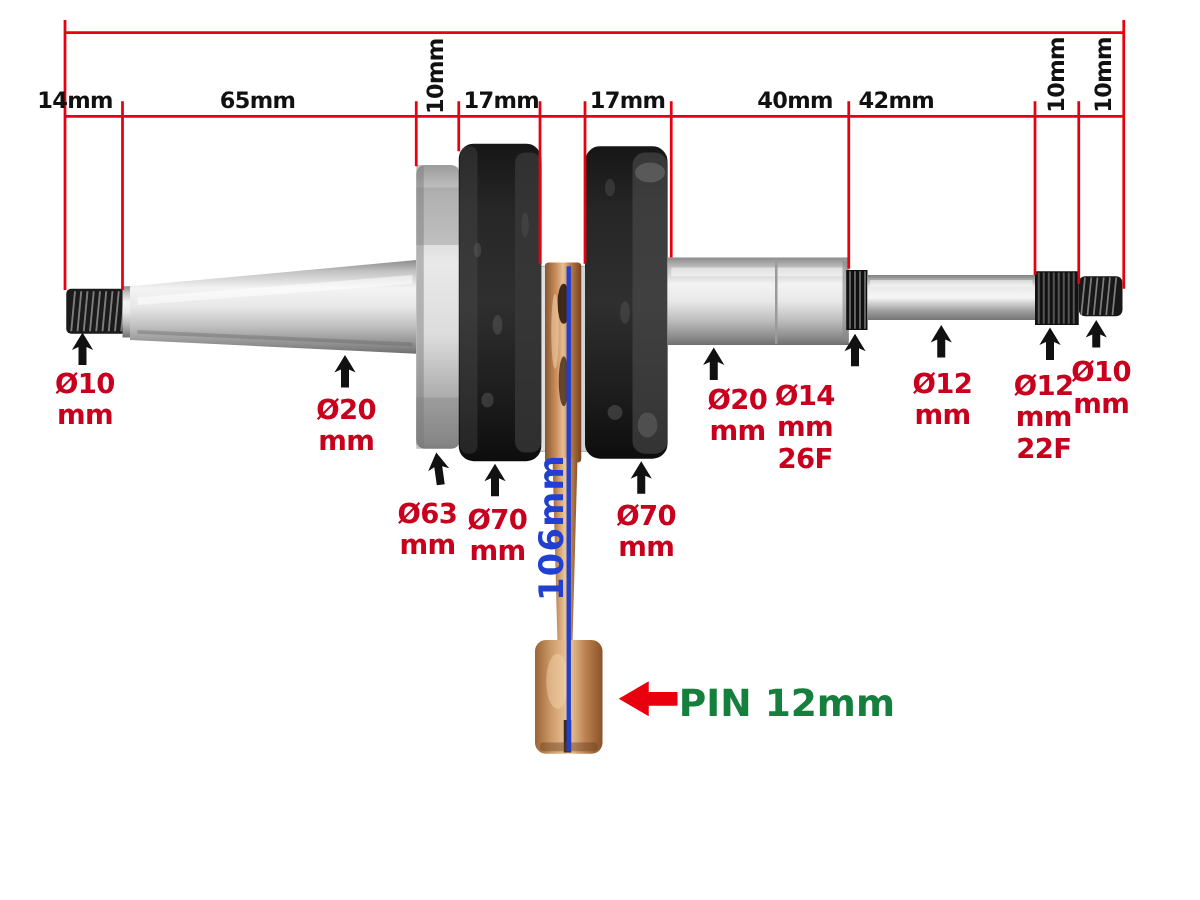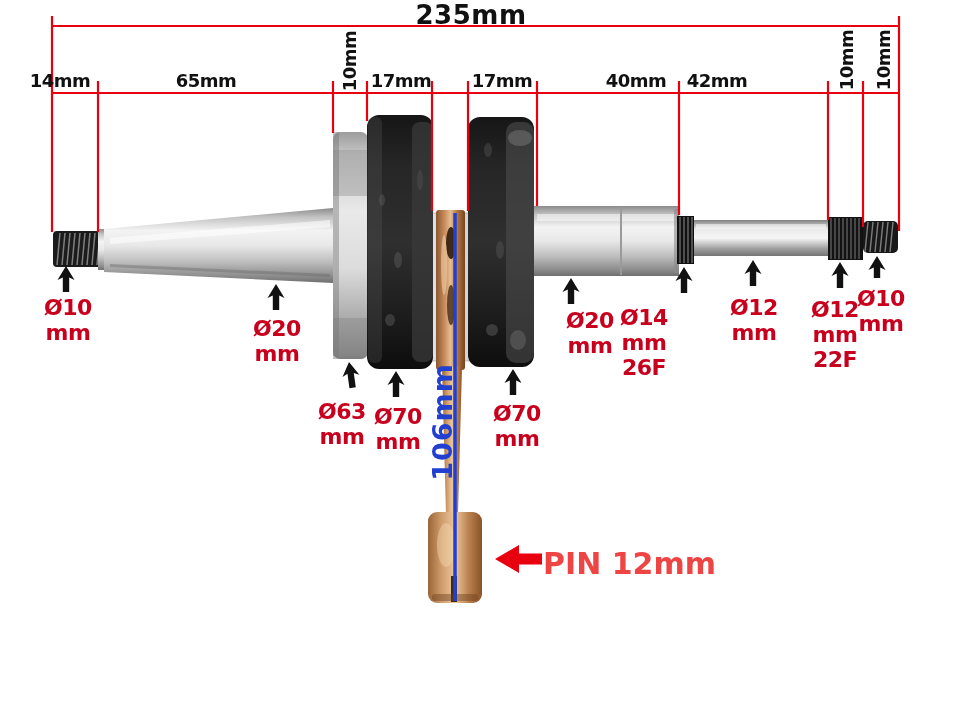--- a/index.html
+++ b/index.html
@@ -8,21 +8,21 @@
   .stage svg{position:absolute;left:0;top:0;}
   .lbl{position:absolute;color:#111111;font-weight:bold;white-space:nowrap;z-index:5;}
   .title{font-size:26px;transform:translateX(-50%);letter-spacing:0.5px;}
   .seg{font-size:18px;transform:translateX(-50%);letter-spacing:-0.5px;}
   .rot{transform:translate(-50%,-50%) rotate(-90deg);}
   .dia{color:#c9001d;font-size:22px;line-height:25px;text-align:center;
        transform:translateX(-50%);letter-spacing:-0.5px;}
   .dia span{display:block;}
   .blue{color:#2240d0;font-size:27px;transform:translate(-50%,-50%) rotate(-90deg);
         letter-spacing:1px;}
-  .pin{color:#ef4444;font-size:30px;letter-spacing:0px;}
+  .pin{color:#15803d;font-size:30px;letter-spacing:0px;}
 </style>
 </head>
 <body>
 
 <div class="stage">
 
 <svg width="960" height="720" viewBox="0 0 960 720">
   <defs>
     <linearGradient id="gSteel" x1="0" y1="0" x2="0" y2="1">
       <stop offset="0" stop-color="#8b8b8b"></stop>
@@ -215,21 +215,20 @@
     <path transform="translate(571,278)" d="M0 0 L-8.5 14 L-3.2 11.5 L-3.2 26 L3.2 26 L3.2 11.5 L8.5 14 Z"></path>
     <path transform="translate(684,267)" d="M0 0 L-8.5 14 L-3.2 11.5 L-3.2 26 L3.2 26 L3.2 11.5 L8.5 14 Z"></path>
     <path transform="translate(753,260)" d="M0 0 L-8.5 14 L-3.2 11.5 L-3.2 26 L3.2 26 L3.2 11.5 L8.5 14 Z"></path>
     <path transform="translate(840,262)" d="M0 0 L-8.5 14 L-3.2 11.5 L-3.2 26 L3.2 26 L3.2 11.5 L8.5 14 Z"></path>
     <path transform="translate(877,256)" d="M0 0 L-8.5 14 L-3.2 11.5 L-3.2 22 L3.2 22 L3.2 11.5 L8.5 14 Z"></path>
   </g>
 
   <path fill="#e8000e" d="M495 559 L519 545 L519 553.5 L542 553.5 L542 564.5 L519 564.5 L519 573 Z"></path>
 </svg>
 
-<div class="lbl title" style="left:471px;top:0px">235mm</div>
 
 <div class="lbl seg" style="left:60px;top:70px">14mm</div>
 <div class="lbl seg" style="left:206px;top:70px">65mm</div>
 <div class="lbl seg rot" style="left:349px;top:61px">10mm</div>
 <div class="lbl seg" style="left:401px;top:70px">17mm</div>
 <div class="lbl seg" style="left:502px;top:70px">17mm</div>
 <div class="lbl seg" style="left:636px;top:70px">40mm</div>
 <div class="lbl seg" style="left:717px;top:70px">42mm</div>
 <div class="lbl seg rot" style="left:846px;top:60px">10mm</div>
 <div class="lbl seg rot" style="left:883px;top:60px">10mm</div>

